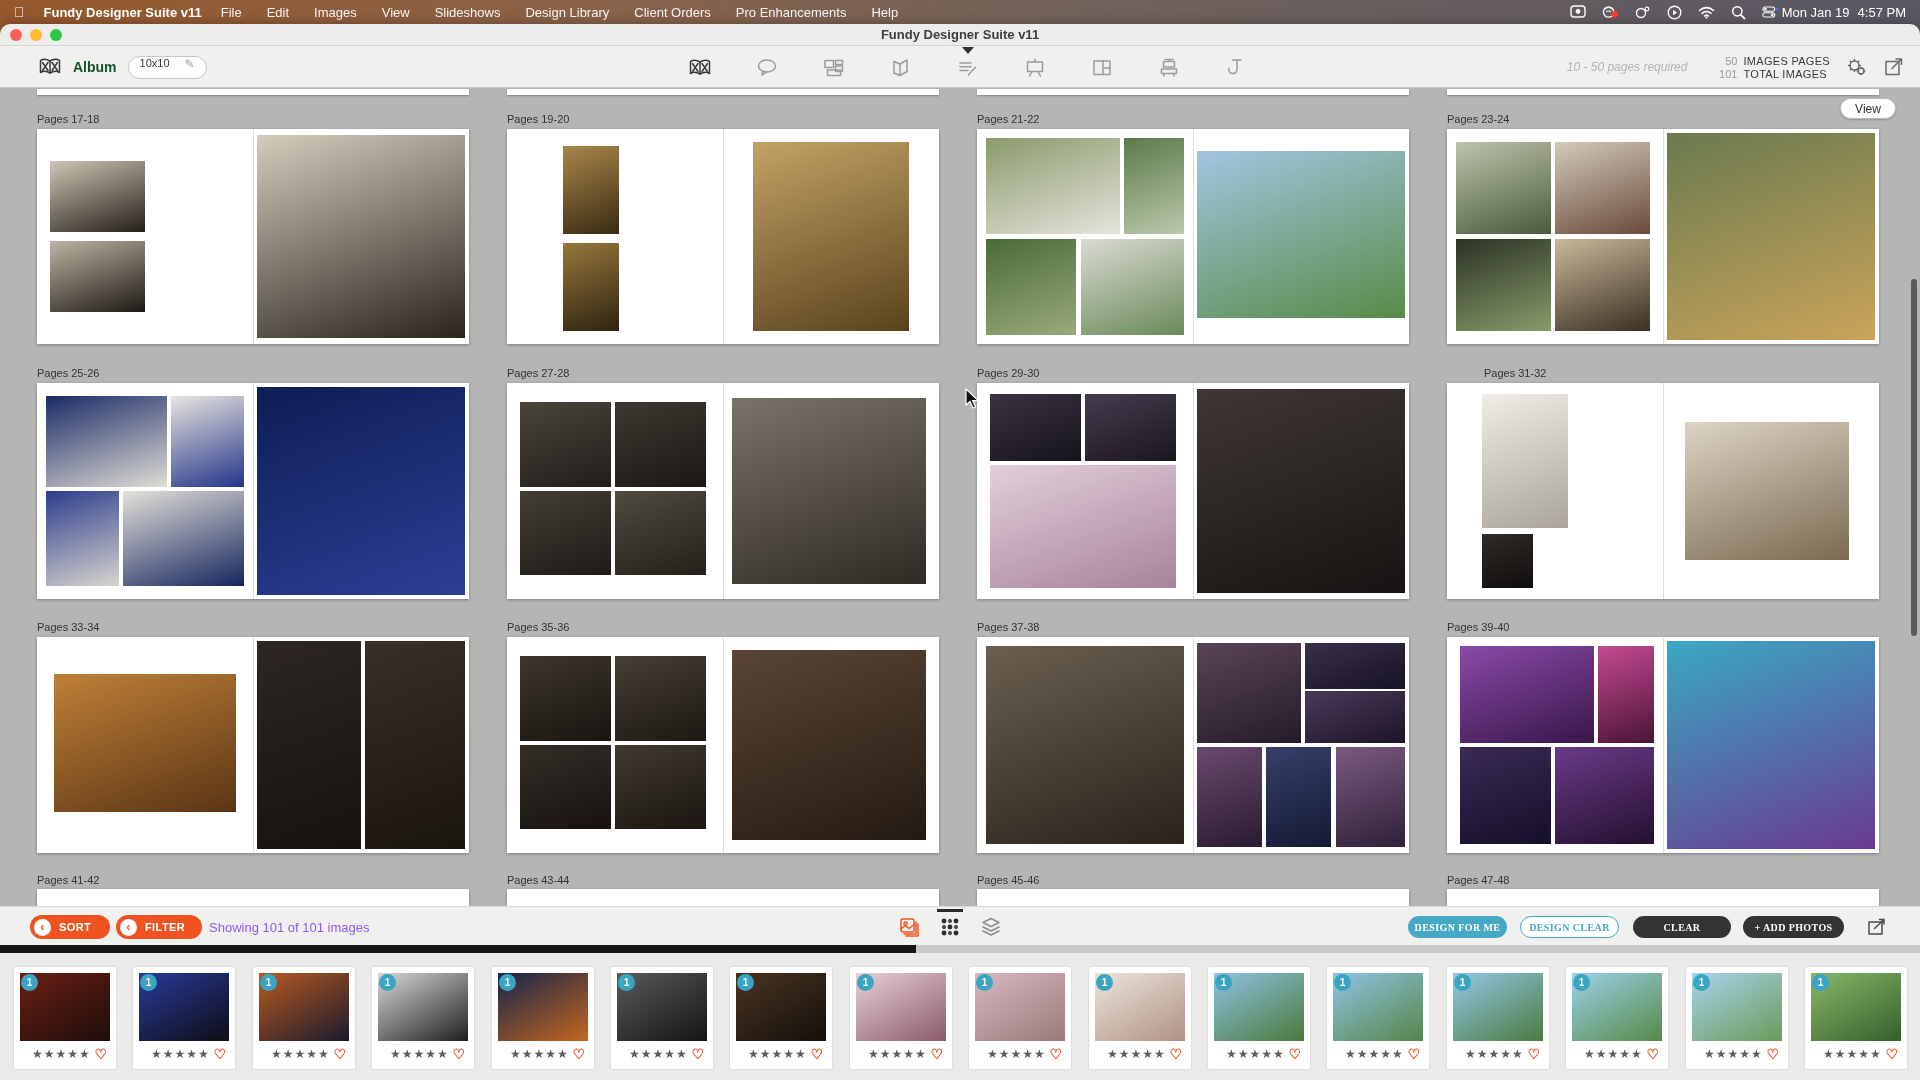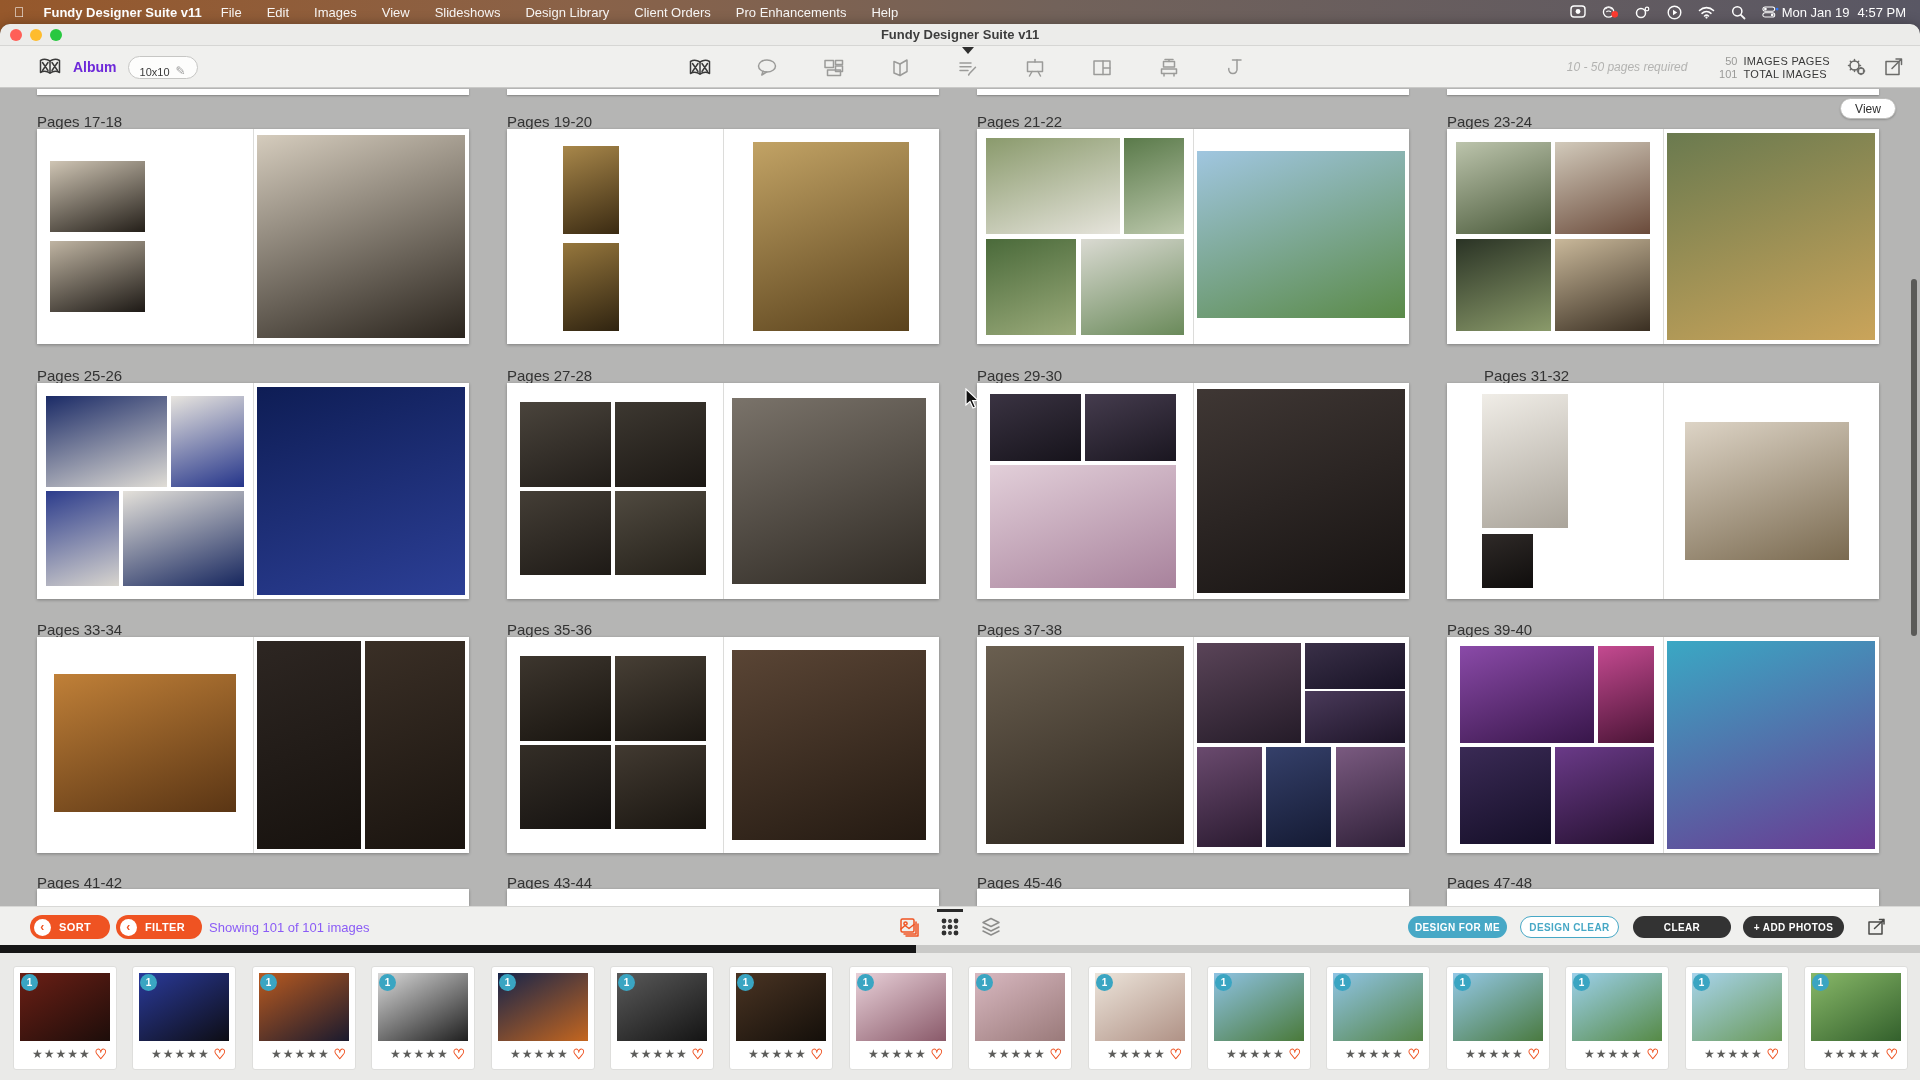--- a/index.html
+++ b/index.html
@@ -26,57 +26,57 @@
   .titlebar { position:absolute; top:0; left:0; right:0; height:22px; background:#ececea;
     border-bottom:1px solid #d6d6d4; border-radius:10px 10px 0 0; }
   .tl { position:absolute; top:5px; width:12px; height:12px; border-radius:50%; }
   .tl.red{ left:10px; background:#ff5f57; } .tl.yel{ left:30px; background:#febc2e; } .tl.grn{ left:50px; background:#28c840; }
   .win-title { position:absolute; top:3px; left:0; right:0; text-align:center;
     font-size:13px; font-weight:bold; color:#3d3d3d; }
   
   .toolbar { position:absolute; top:22px; left:0; right:0; height:42px; background:#f0f0ee;
     border-bottom:1px solid #c9c9c7; }
   .tb-left { position:absolute; left:38px; top:0; height:42px; display:flex; align-items:center; gap:11px; }
-  .tb-album-label { font-size:14px; font-weight:bold; color:#6d28d9; }
+  .tb-album-label { font-size:14px; font-weight:bold; color:#14532d; }
   .size-pill { height:23px; padding:0 11px; border:1px solid #c6c6c4; border-radius:12px; background:#fdfdfc;
-    display:flex; align-items:flex-end; gap:6px; font-size:11px; color:#3a3a3a; }
+    display:flex; align-items:flex-start; gap:15px; font-size:11px; color:#3a3a3a; }
   .size-pill .pencil { color:#9a9a9a; font-size:12px; }
   .tool-ico { position:absolute; top:8px; width:28px; height:28px; display:flex; align-items:center; justify-content:center; }
   .tool-tri { position:absolute; top:1px; width:0; height:0; border-left:6px solid transparent;
     border-right:6px solid transparent; border-top:7px solid #2f2f2f; }
   .tb-right { position:absolute; right:14px; top:0; height:42px; display:flex; align-items:center; gap:14px; }
   .pages-req { font-style:italic; color:#b3b3b1; font-size:12px; margin-right:14px; }
   .totals { display:flex; flex-direction:column; gap:1px; font-size:11px; }
   .tot-row { display:flex; gap:6px; justify-content:flex-start; }
   .tot-val { color:#9a9a98; width:22px; text-align:right; }
   .tot-lab { color:#3a3a3a; letter-spacing:.3px; }
   
   .content { position:absolute; top:65px; left:0; right:0; height:817px; background:#b5b5b4; overflow:hidden; }
   .sliver { position:absolute; top:-1px; height:7px; background:#fff; box-shadow:0 1px 2px rgba(0,0,0,.28); }
-  .spread-label { position:absolute; font-size:15px; color:#333; }
+  .spread-label { position:absolute; font-size:11px; color:#333; }
   .spread { position:absolute; background:#fff; box-shadow:0 1px 3px rgba(0,0,0,.3); overflow:hidden; }
   .spread .divider { position:absolute; left:50%; top:0; bottom:0; width:1px; background:#dcdcda; }
   .tile { position:absolute; }
   .view-btn { position:absolute; top:74px; right:24px; width:56px; height:21px; background:#fff;
     border:1px solid #bdbdbb; border-radius:11px; font-size:12px; color:#2f2f2f;
     display:flex; align-items:center; justify-content:center; box-shadow:0 1px 2px rgba(0,0,0,.2); }
   .v-scroll { position:absolute; right:3px; top:255px; width:6px; height:357px; background:#5a5a58; border-radius:3px; }
   
   .bottombar { position:absolute; top:882px; left:0; right:0; height:39px; background:#f0f0ee;
     border-top:1px solid #d8d8d6; }
   .pill-orange { position:absolute; top:8px; height:24px; border-radius:12px; border:none;
     color:#fff; font-size:11px; font-weight:bold; letter-spacing:.4px;
     display:flex; align-items:center; gap:8px; padding:0 14px 0 4px; cursor:pointer; }
   .chev-circle { width:17px; height:17px; border-radius:50%; background:#fff;
     display:flex; align-items:center; justify-content:center; font-size:12px; font-weight:bold; }
   .showing { position:absolute; left:209px; top:13px; font-size:13px; color:#8b5cf6; }
   .bb-ico { position:absolute; top:7px; width:26px; height:26px; display:flex; align-items:center; justify-content:center; }
   .bb-sel-bar { position:absolute; top:2px; width:26px; height:3px; background:#2a2a2a; }
   .pill-btn { position:absolute; top:9px; height:22px; border-radius:11px; font-size:10px; font-weight:bold;
-    letter-spacing:.4px; display:flex; align-items:center; justify-content:center; border:none; cursor:pointer; }
+    letter-spacing:.4px; display:flex; align-items:center; justify-content:center; border:none; cursor:pointer;font-family:Liberation Serif, serif; }
   
   .strip-scroll-track { position:absolute; top:921px; left:0; right:0; height:8px; background:#c9c9c7; }
   .strip-scroll-thumb { position:absolute; top:0; left:0; width:916px; height:8px; background:#161616; }
   .filmstrip { position:absolute; top:929px; left:0; right:0; height:127px; background:#eaeae8; }
   .card { position:absolute; top:13px; width:104px; height:104px; background:#fff; border:1px solid #dededc;
     border-radius:3px; }
   .card .photo { position:absolute; left:6px; top:6px; right:6px; height:68px; }
   .card .badge { position:absolute; left:7px; top:7px; width:17px; height:17px; border-radius:50%;
     color:#fff; font-size:10px; font-weight:bold; display:flex; align-items:center; justify-content:center; }
   .card .stars { position:absolute; left:18px; bottom:8px; font-size:12px; letter-spacing:1px; color:#5c5c5a; }

